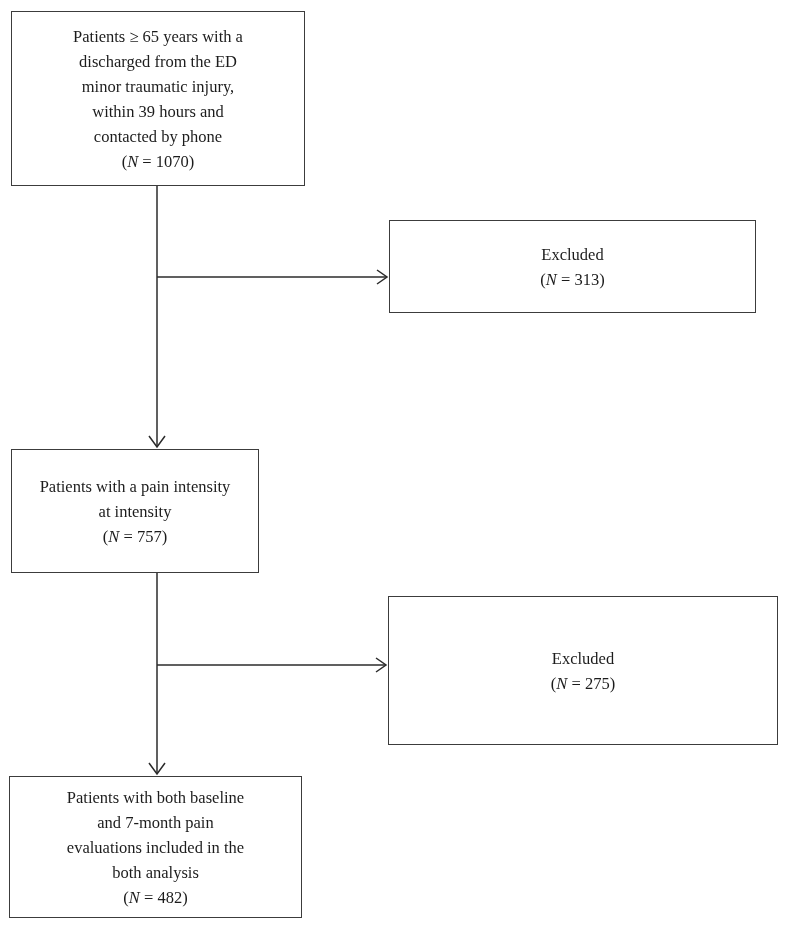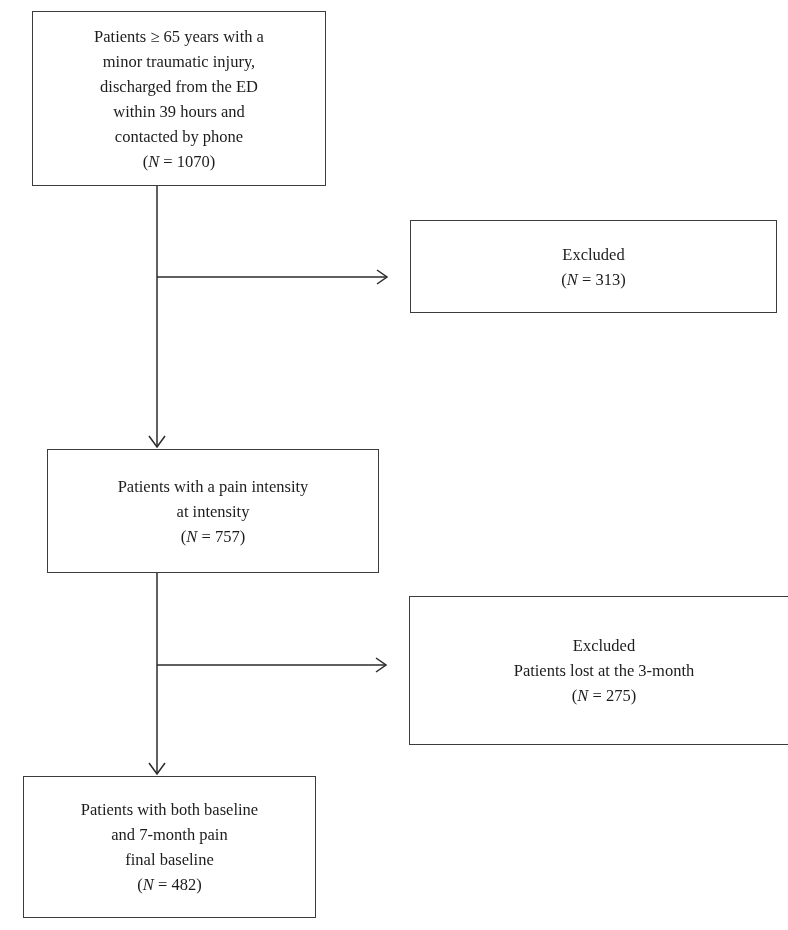--- a/index.html
+++ b/index.html
@@ -29,29 +29,28 @@
     box-sizing: border-box;
     border: 1.6px solid #3c3c3c;
     background: #ffffff;
     display: flex;
     flex-direction: column;
     justify-content: center;
     align-items: center;
     text-align: center;
     font-size: 16.5px;
     line-height: 25px;
-    margin-left: 21px;
   }
   .tline { white-space: pre; }
   .tline i { font-style: italic; }
   #box-enrolled           { left: 11px;  top: 11px;  width: 294px; height: 175px; }
   #box-excluded-baseline  { left: 389px; top: 220px; width: 367px; height: 93px;  }
-  #box-pain-baseline      { left: 26px;  top: 449px; width: 332px; height: 124px; }
+  #box-pain-baseline      { left: 11px;  top: 449px; width: 248px; height: 124px; }
   #box-excluded-followup  { left: 388px; top: 596px; width: 390px; height: 149px; }
-  #box-final-analysis     { left: 2px;  top: 776px; width: 293px; height: 142px; }
+  #box-final-analysis     { left: 9px;  top: 776px; width: 293px; height: 142px; }
 </style>
 </head>
 <body>
 
 <div class="canvas">
 
   <svg class="connectors" viewBox="0 0 788 930" xmlns="http://www.w3.org/2000/svg">
     <g stroke="#2b2b2b" stroke-width="1.5" fill="none">
       <path d="M157 186 V 446"></path>
       <path d="M149 436 L157 447 L165 436"></path>
@@ -59,44 +58,44 @@
       <path d="M377 270 L387 277 L377 284"></path>
       <path d="M157 573 V 773"></path>
       <path d="M149 763 L157 774 L165 763"></path>
       <path d="M157 665 H 385"></path>
       <path d="M376 658 L386 665 L376 672"></path>
     </g>
   </svg>
 
   <div class="box" id="box-enrolled">
     <div class="tline">Patients ≥ 65 years with a</div>
+    <div class="tline">discharged from the ED</div>
     <div class="tline">minor traumatic injury,</div>
-    <div class="tline">discharged from the ED</div>
     <div class="tline">within 39 hours and</div>
     <div class="tline">contacted by phone</div>
     <div class="tline">(<i>N</i> = 1070)</div>
   </div>
 
   <div class="box" id="box-excluded-baseline">
     <div class="tline">Excluded</div>
     <div class="tline">(<i>N</i> = 313)</div>
   </div>
 
   <div class="box" id="box-pain-baseline">
     <div class="tline">Patients with a pain intensity</div>
     <div class="tline">at intensity</div>
     <div class="tline">(<i>N</i> = 757)</div>
   </div>
 
   <div class="box" id="box-excluded-followup">
     <div class="tline">Excluded</div>
-    <div class="tline">Patients lost at the 3-month</div>
     <div class="tline">(<i>N</i> = 275)</div>
   </div>
 
   <div class="box" id="box-final-analysis">
     <div class="tline">Patients with both baseline</div>
     <div class="tline">and 7-month pain</div>
-    <div class="tline">final baseline</div>
+    <div class="tline">evaluations included in the</div>
+    <div class="tline">both analysis</div>
     <div class="tline">(<i>N</i> = 482)</div>
   </div>
 
 </div>
 
 </body></html>

